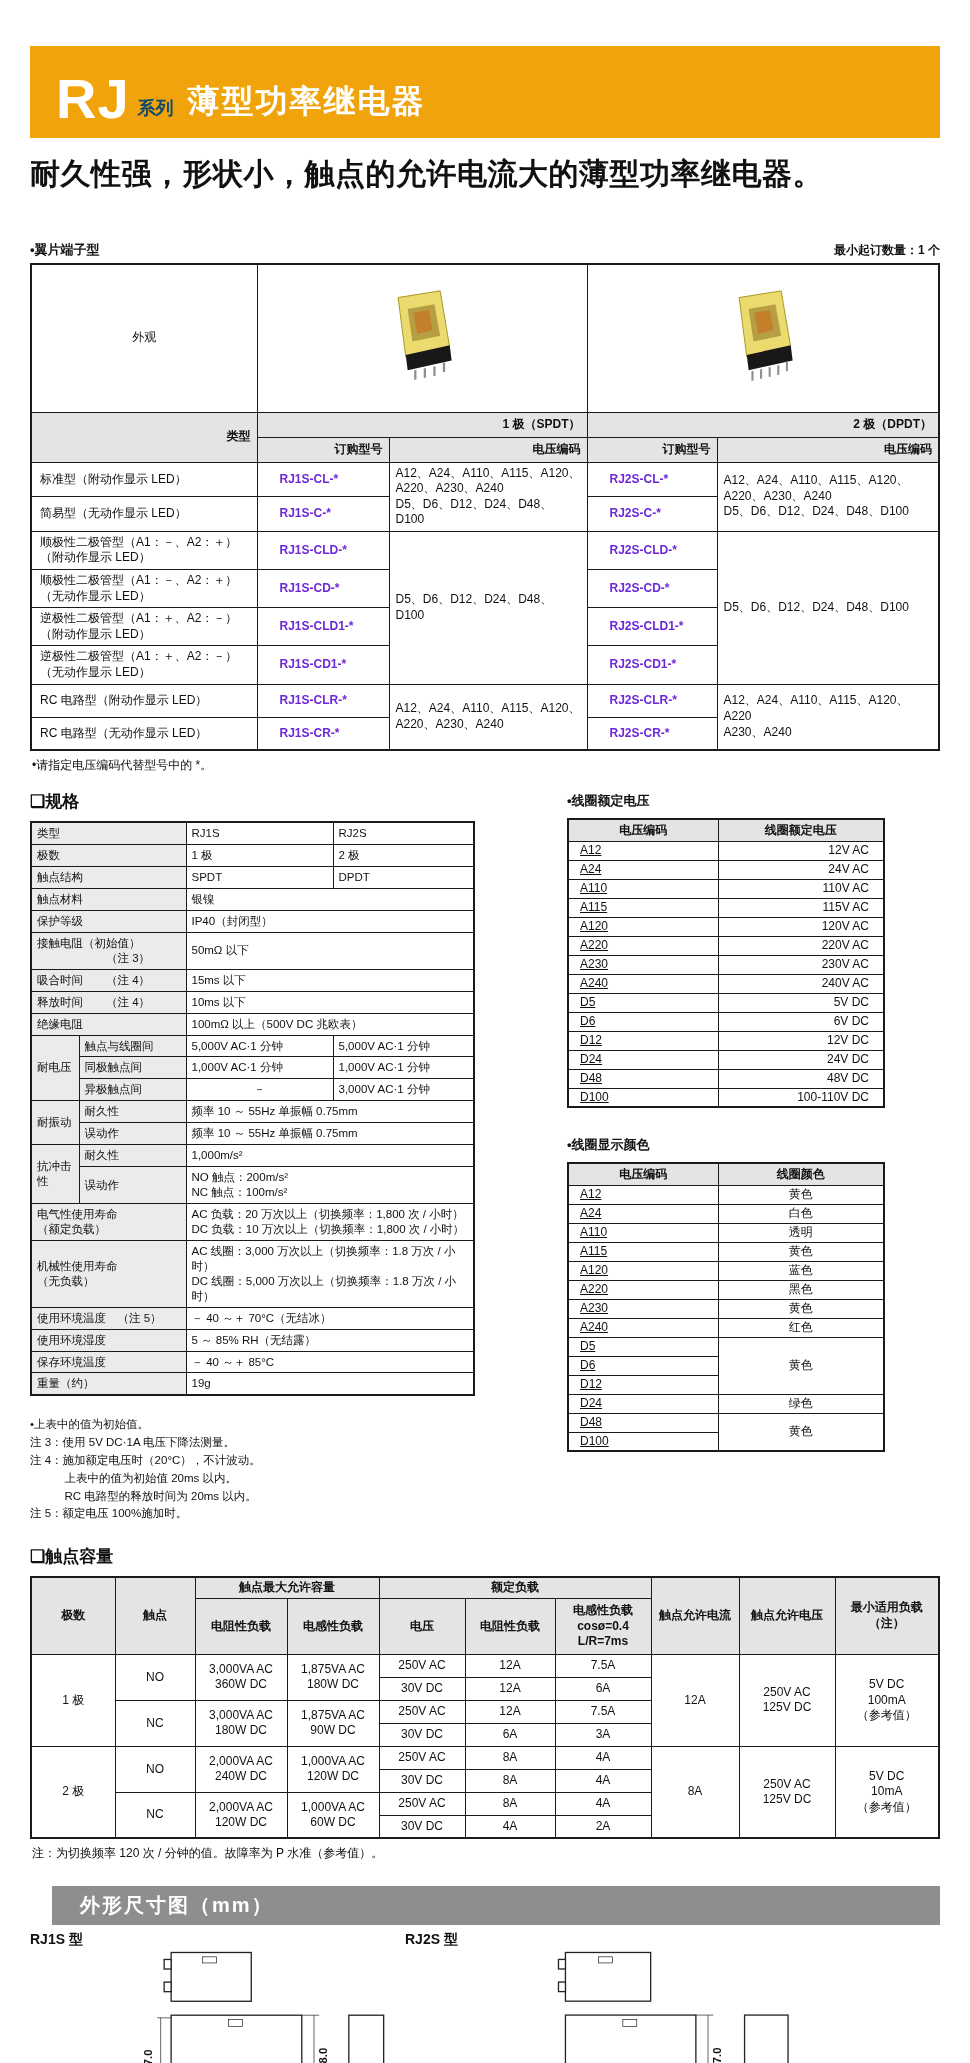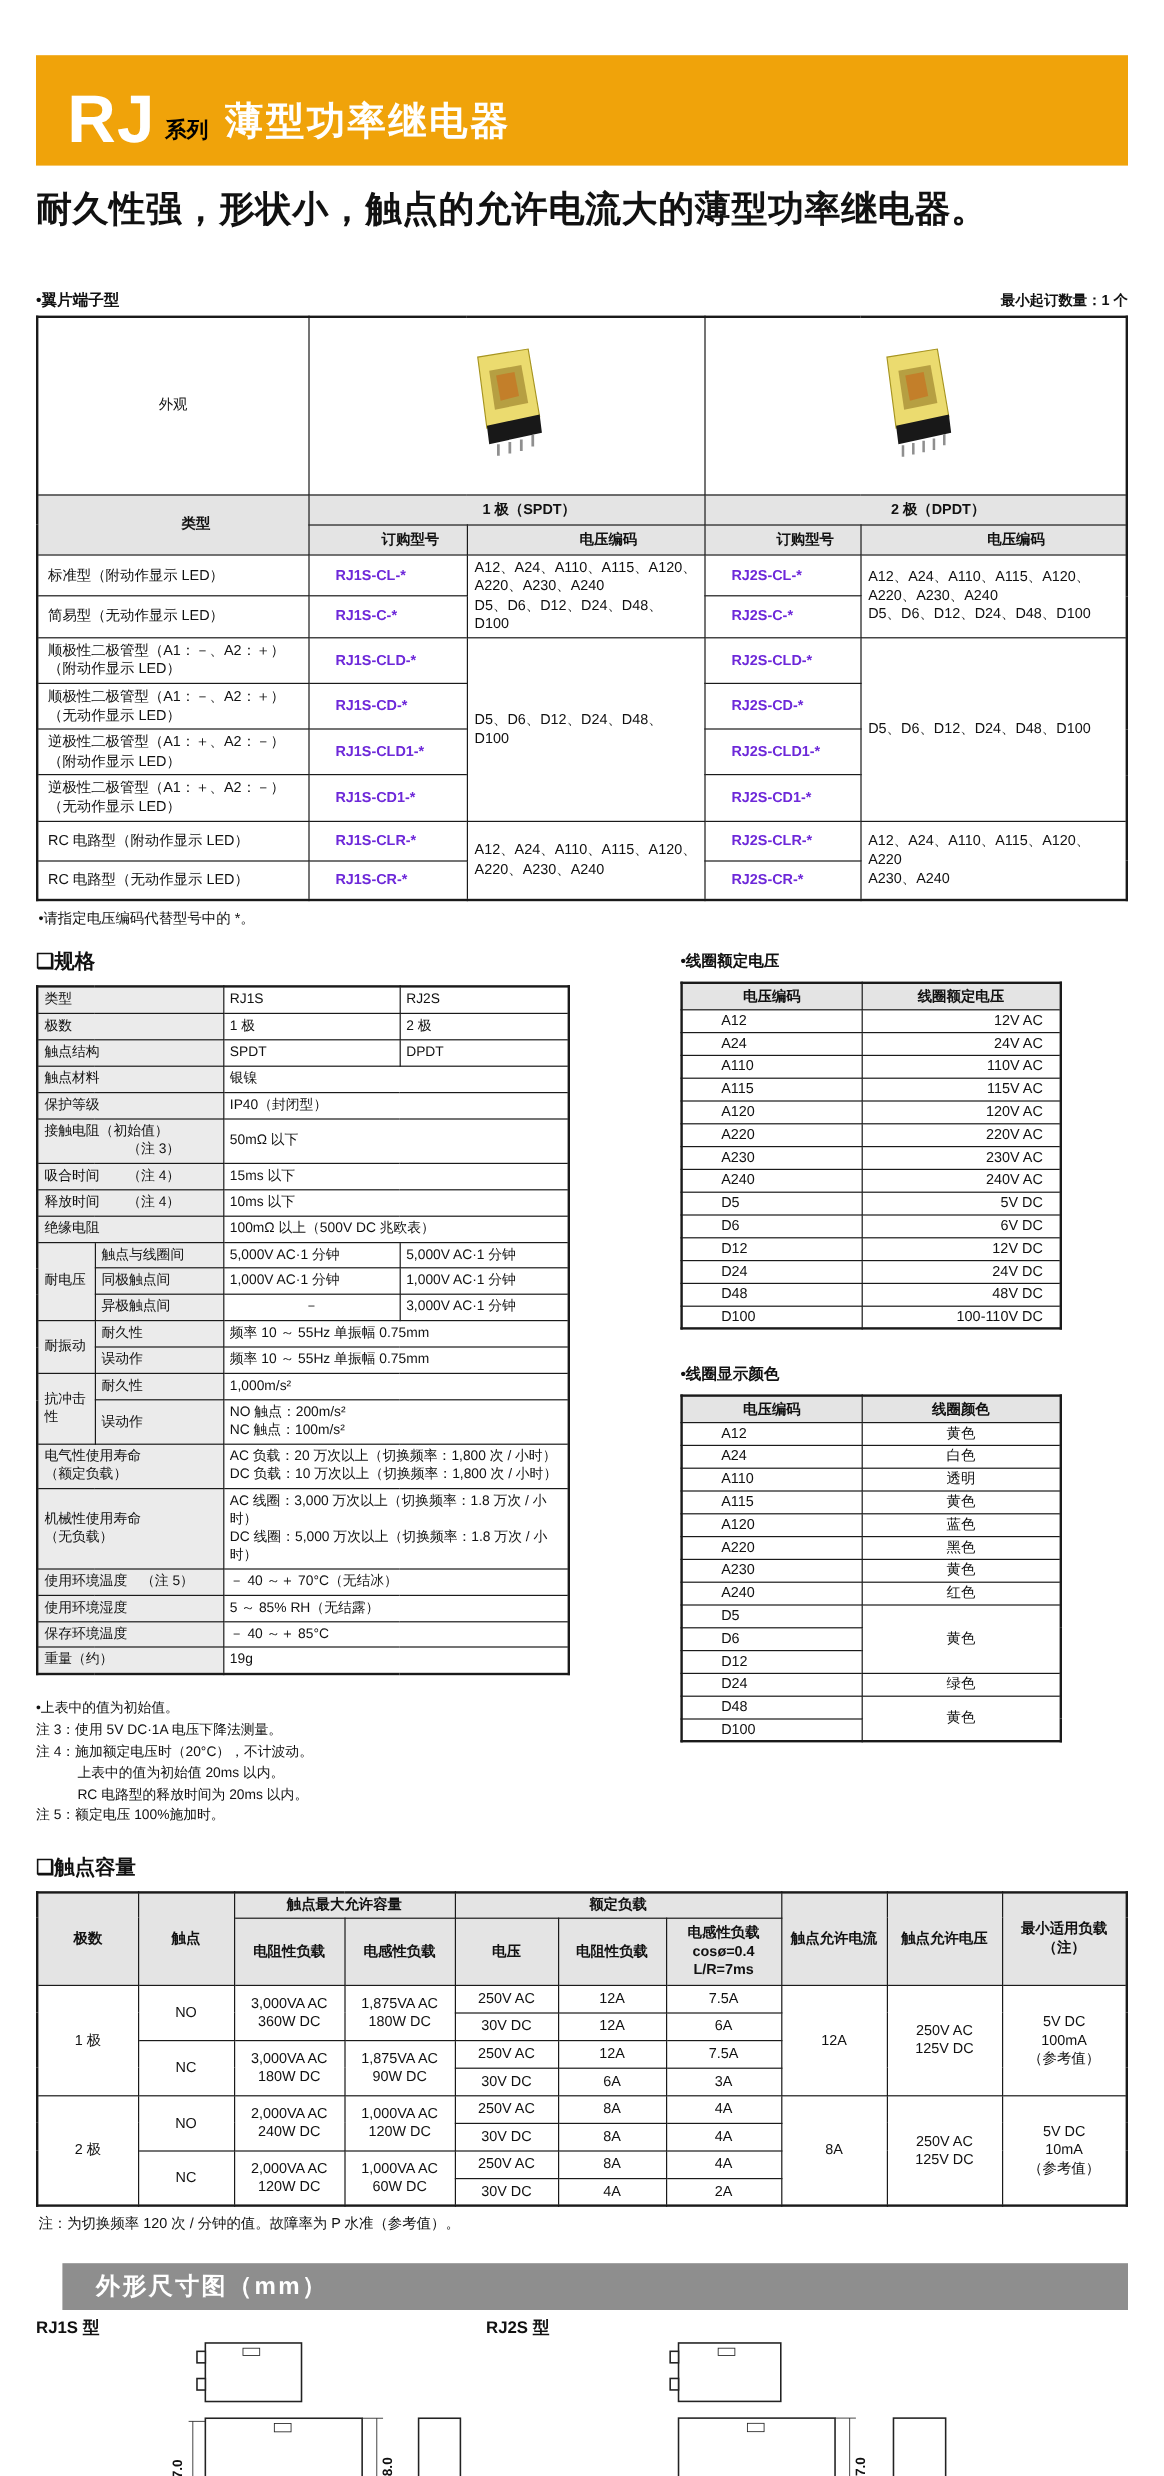--- a/index.html
+++ b/index.html
@@ -3,36 +3,36 @@
 <meta charset="utf-8">
 <style>
   * { margin:0; padding:0; box-sizing:border-box; }
   html,body { background:#ffffff; }
   body { width:970px; min-height:2063px; font-family:"Liberation Sans", sans-serif; color:#111; }
   .page { padding:46px 30px 0 30px; }
 
   
   .banner { background:#f0a30a; height:92px; display:flex; align-items:flex-end; padding:0 0 14px 26px; }
   .banner .rj { color:#fff; font-size:56px; font-weight:bold; line-height:0.9; letter-spacing:1px; }
-  .banner .series { color:#000000; font-size:18px; font-weight:bold; margin:0 14px 4px 8px; }
+  .banner .series { color:#0c4a6e; font-size:18px; font-weight:bold; margin:0 14px 4px 8px; }
   .banner .btitle { color:#fff; font-size:32px; font-weight:bold; margin-bottom:0px; letter-spacing:2px; }
 
   .tagline { font-size:30px; font-weight:900; letter-spacing:0.5px; margin:16px 0 10px 0; }
 
   .secrow { display:flex; justify-content:space-between; align-items:flex-end; margin:12px 0 4px 0; }
   .secrow .lbl { font-size:13px; font-weight:bold; }
   .secrow .min { font-size:12px; font-weight:bold;margin-top:35px; }
 
   table { border-collapse:collapse; width:100%; }
   .tbl { border:2px solid #1a1a1a; }
   .tbl td { border:1px solid #1a1a1a; font-size:12px; line-height:1.3; padding:3px 6px; vertical-align:middle; }
   .pre { white-space:pre-line; }
 
   
-  .ord td.hc { background:#e4e4e4; text-align:center; font-weight:bold; height:25px;padding-left:44px; }
+  .ord td.hc { background:#e4e4e4; text-align:right; font-weight:bold; height:25px;padding-left:44px; }
   .ord td.tl { padding-left:8px; white-space:pre-line; height:33px; }
   .ord td.pn { color:#6d28d9; font-weight:bold; padding-left:22px; }
   .ord td.vc { white-space:pre-line; }
   .ord td.app { text-align:center; }
   .ord .photo-cell { height:148px; text-align:center; vertical-align:middle; }
 
   .footnote { font-size:12px; margin:6px 0 0 2px; }
 
   
   .twocol { display:flex; margin-top:16px; }
@@ -44,21 +44,21 @@
   .spec td { font-size:11.5px; padding:3px 5px; }
   .spec td.l { background:#ebebeb; white-space:pre-line; }
   .spec td.g { text-align:left; }
   .spec td.c { text-align:center; }
 
   .notes { font-size:11.5px; line-height:1.55; margin-top:20px; }
   .notes div { white-space:pre-line; }
 
   .coil td { height:19px; padding:1px 5px; font-size:12px; }
   .coil td.hd { background:#e4e4e4; text-align:center; font-weight:bold; height:22px; }
-  .coil td.code { padding-left:32px; }
+  .coil td.code { padding-left:11px;text-decoration:underline; }
   .coil td.vr { text-align:right; padding-right:14px; }
   .coil td.cc { text-align:center; }
   .coil-gap { height:26px; }
 
   
   .cap-title { font-size:17px; font-weight:bold; margin:22px 0 8px 0; }
   .cap td { text-align:center; font-size:12px; padding:2px 4px; }
   .cap td.h { background:#e4e4e4; font-weight:bold; }
   .cap td.body2 { height:46px; }
   .cap td.r { height:23px; }

